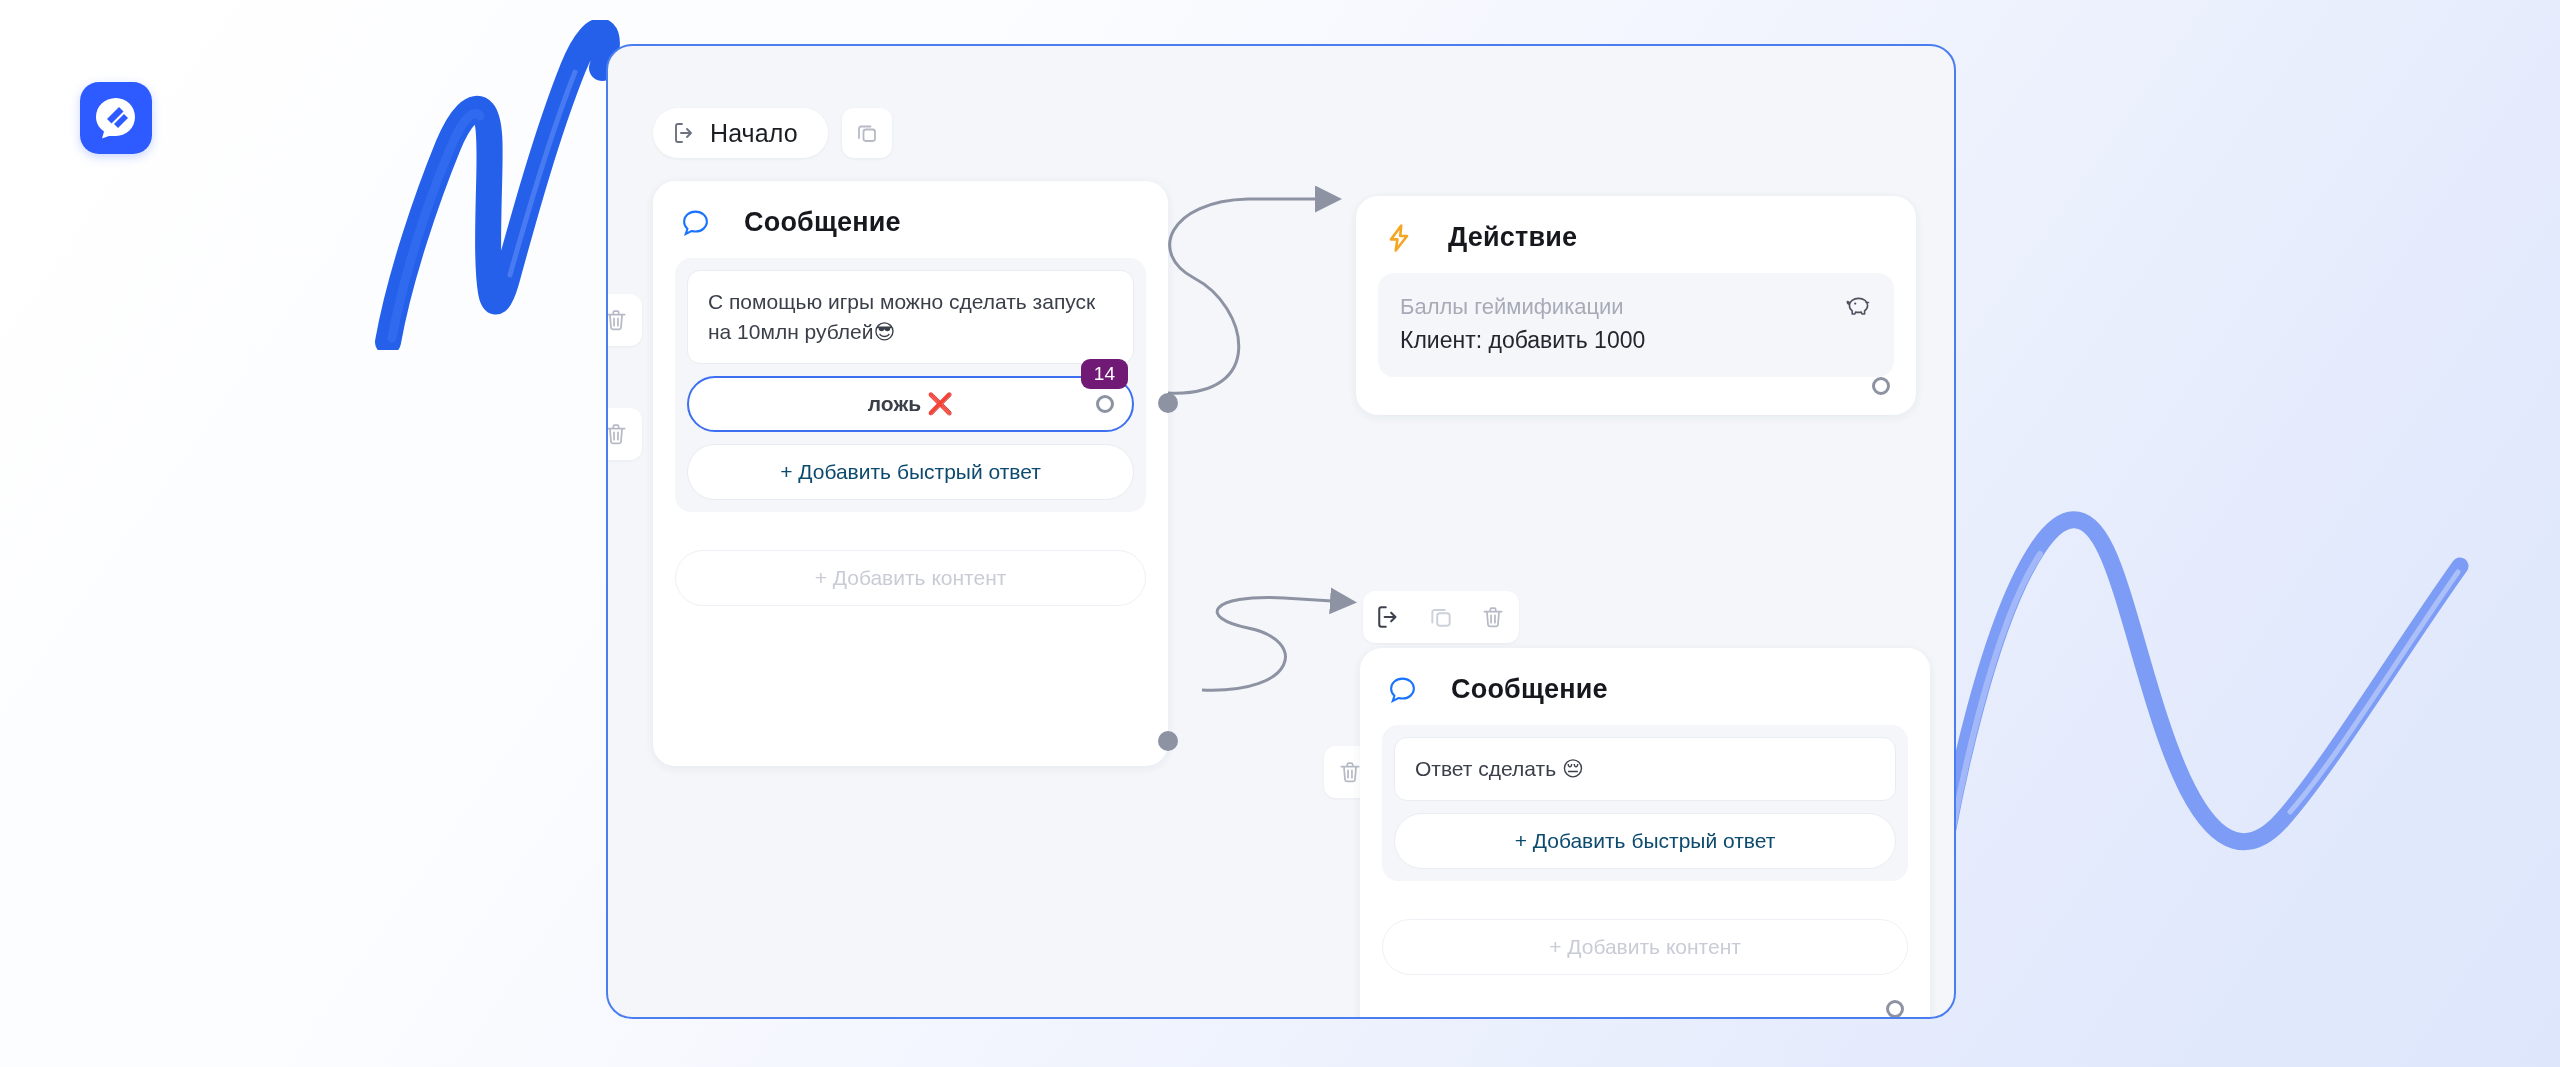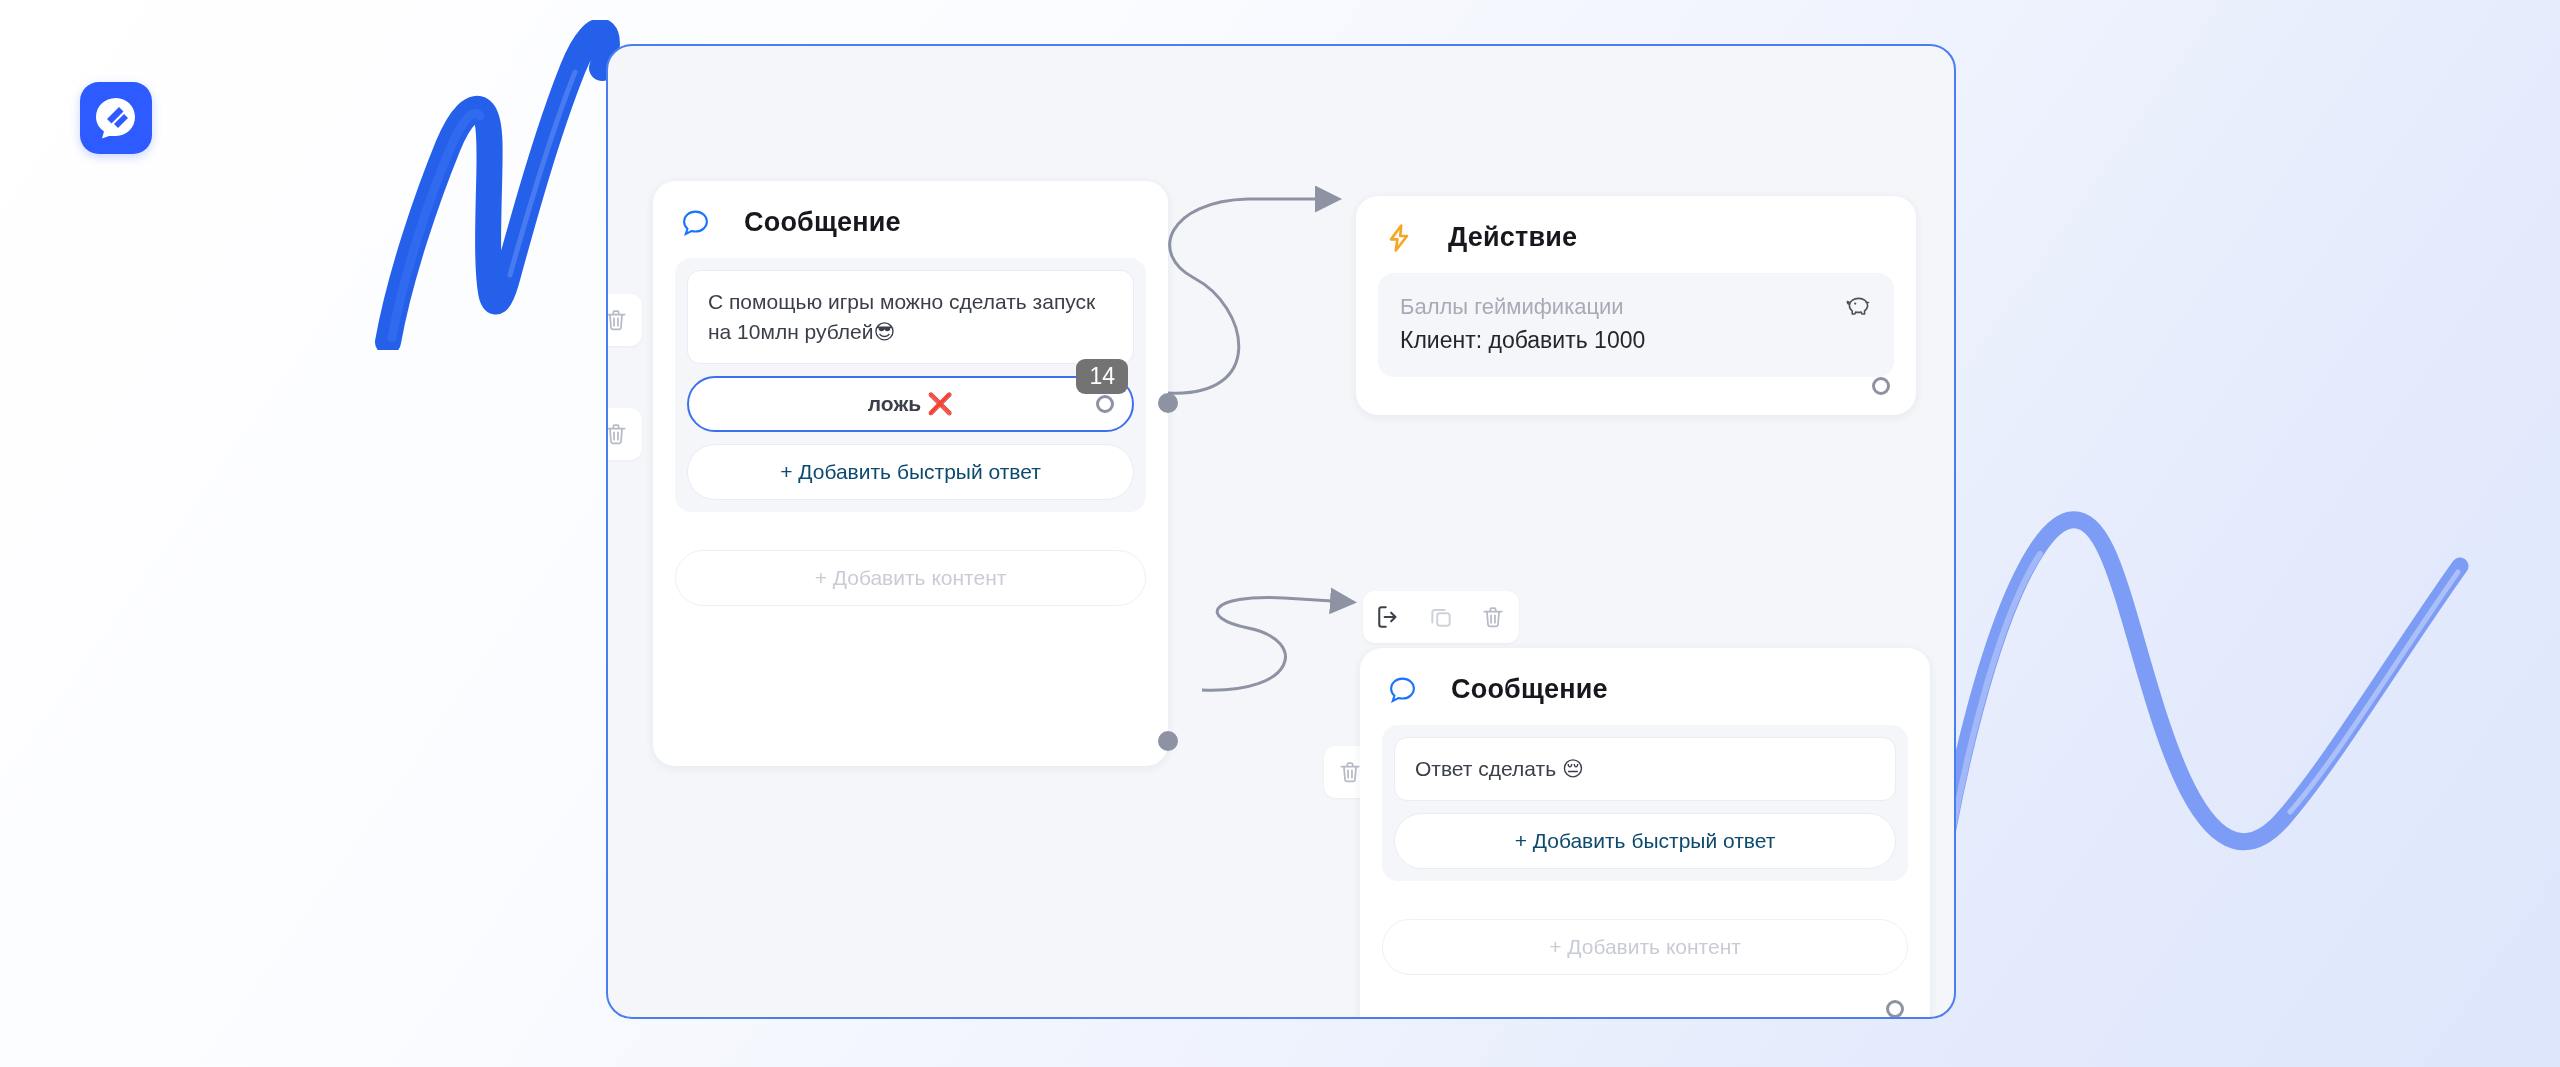--- a/index.html
+++ b/index.html
@@ -153,23 +153,23 @@
     position: absolute;
     right: 18px; top: 50%; transform: translateY(-50%);
     width: 18px; height: 18px;
     border: 3px solid #8d93a3;
     border-radius: 50%;
     background: #fff;
   }
 
   .badge {
     position: absolute;
-    background: #737373;
+    background: #701a75;
     color: #fff;
-    font-size: 23px;
+    font-size: 19px;
     border-radius: 9px;
     padding: 4px 13px;
     z-index: 6;
   }
 
   
   .action-field {
     position: relative;
     background: #f4f6f9;
     border-radius: 16px;
@@ -225,20 +225,35 @@
   <svg style="position:absolute;left:0;top:0;width:1350px;height:975px;pointer-events:none;">
     <defs>
       <marker id="arrow" markerWidth="9" markerHeight="9" refX="6" refY="4.5" orient="auto">
         <path d="M0,0 L9,4.5 L0,9 Z" fill="#8d93a3"></path>
       </marker>
     </defs>
     <path d="M560 347 C 660 352 640 260 586 232 C 540 208 560 155 640 153 L 725 153" fill="none" stroke="#8d93a3" stroke-width="3" marker-end="url(#arrow)"></path>
     <path d="M594 644 C 690 648 700 594 640 582 C 590 572 600 548 676 552 L 740 556" fill="none" stroke="#8d93a3" stroke-width="3" marker-end="url(#arrow)"></path>
   </svg>
 
+  <div id="start-toolbar">
+    <div class="start-pill">
+      <svg width="24" height="24" viewBox="0 0 24 24">
+        <path d="M9 3 H5 a2 2 0 0 0 -2 2 v14 a2 2 0 0 0 2 2 h4" fill="none" stroke="#6b7280" stroke-width="1.9" stroke-linecap="round"></path>
+        <path d="M14 8 l4 4 l-4 4 M18 12 H8" fill="none" stroke="#6b7280" stroke-width="1.9" stroke-linecap="round" stroke-linejoin="round"></path>
+      </svg>
+      <span class="lbl">Начало</span>
+    </div>
+    <div class="icon-btn">
+      <svg width="24" height="24" viewBox="0 0 24 24">
+        <rect x="8.5" y="8.5" width="11.5" height="11.5" rx="2.4" fill="none" stroke="#b6bac6" stroke-width="1.8"></rect>
+        <path d="M15.5 5.5 H6 a2 2 0 0 0 -2 2 v9.5" fill="none" stroke="#b6bac6" stroke-width="1.8" stroke-linecap="round"></path>
+      </svg>
+    </div>
+  </div>
 
   <div class="node" id="node-message-1" style="left:45px; top:135px; width:515px; height:585px;">
 
     <div class="node-head">
       <svg width="29" height="29" viewBox="0 0 28 28">
         <path d="M14 3.5 C20.2 3.5 25 7.8 25 13.1 C25 18.4 20.2 22.7 14 22.7 C12.6 22.7 11.3 22.5 10.1 22.2 L4.6 25 L6.2 20.1 C4.2 18.3 3 15.8 3 13.1 C3 7.8 7.8 3.5 14 3.5 Z" fill="none" stroke="#1a73ff" stroke-width="2"></path>
       </svg>
       <span class="node-title">Сообщение</span>
     </div>
 

